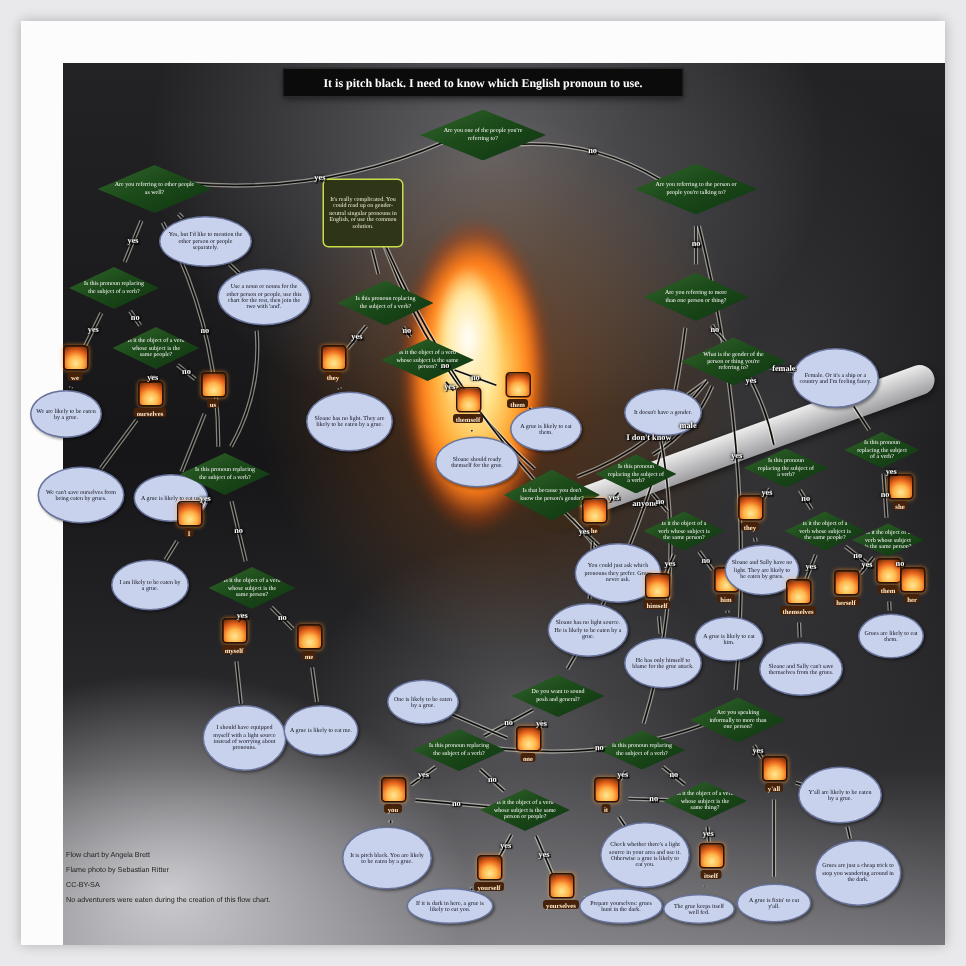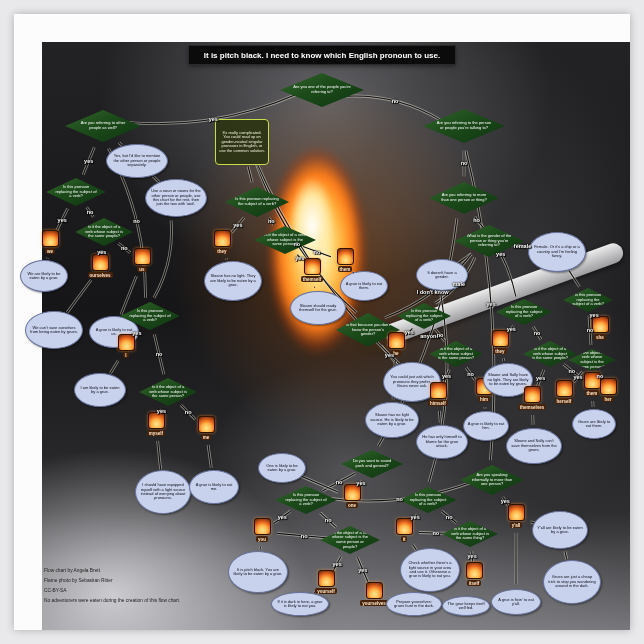--- a/index.html
+++ b/index.html
@@ -19,21 +19,21 @@
   #flame{position:absolute;left:210px;top:52px;width:130px;height:270px;border-radius:50%;
     background:radial-gradient(50% 50% at 50% 58%,#fffdf0 0%,#ffe690 18%,#ffb23e 40%,#ff7d1a 56%,rgba(185,62,10,.40) 70%,transparent 78%);
     filter:blur(3px);}
   #flame-core{position:absolute;left:240px;top:112px;width:60px;height:130px;border-radius:50%;
     background:radial-gradient(50% 50% at 50% 55%,#ffffff 0%,#ffeaa8 45%,transparent 75%);filter:blur(2px);}
   #match{position:absolute;left:322px;top:292px;width:275px;height:20px;border-radius:10px;
     background:linear-gradient(180deg,#ececec,#9d9da1);transform:rotate(-20deg);transform-origin:left center;
     box-shadow:0 2px 5px rgba(0,0,0,.5);}
   #match-head{position:absolute;left:312px;top:290px;width:36px;height:22px;border-radius:50%;
     background:#3a2a1a;filter:blur(1px);}
-  #chart{position:absolute;left:0;top:0;width:528px;height:644px;}
+  #chart{position:absolute;left:0;top:0;width:528px;height:644px;font-family:Liberation Serif, serif;}
   svg.edges{position:absolute;left:0;top:0;z-index:2;}
   svg.edges path{fill:none;}
   svg.edges path.halo{stroke:rgba(242,238,224,.5);stroke-width:2.8;}
   svg.edges path.wire{stroke:#0d0d0d;stroke-width:1.1;}
   .node{position:absolute;display:flex;align-items:center;justify-content:center;
     text-align:center;box-sizing:border-box;z-index:3;}
   .diamond{clip-path:polygon(50% 0,100% 50%,50% 100%,0 50%);
     background:linear-gradient(155deg,#33652c 0%,#1c4b1a 45%,#0f3410 100%);
     color:#fff;font-size:4px;line-height:1.15;filter:drop-shadow(0 0 1px rgba(230,240,220,.55));overflow:hidden;}
   .diamond span{padding:2px 15%;}

